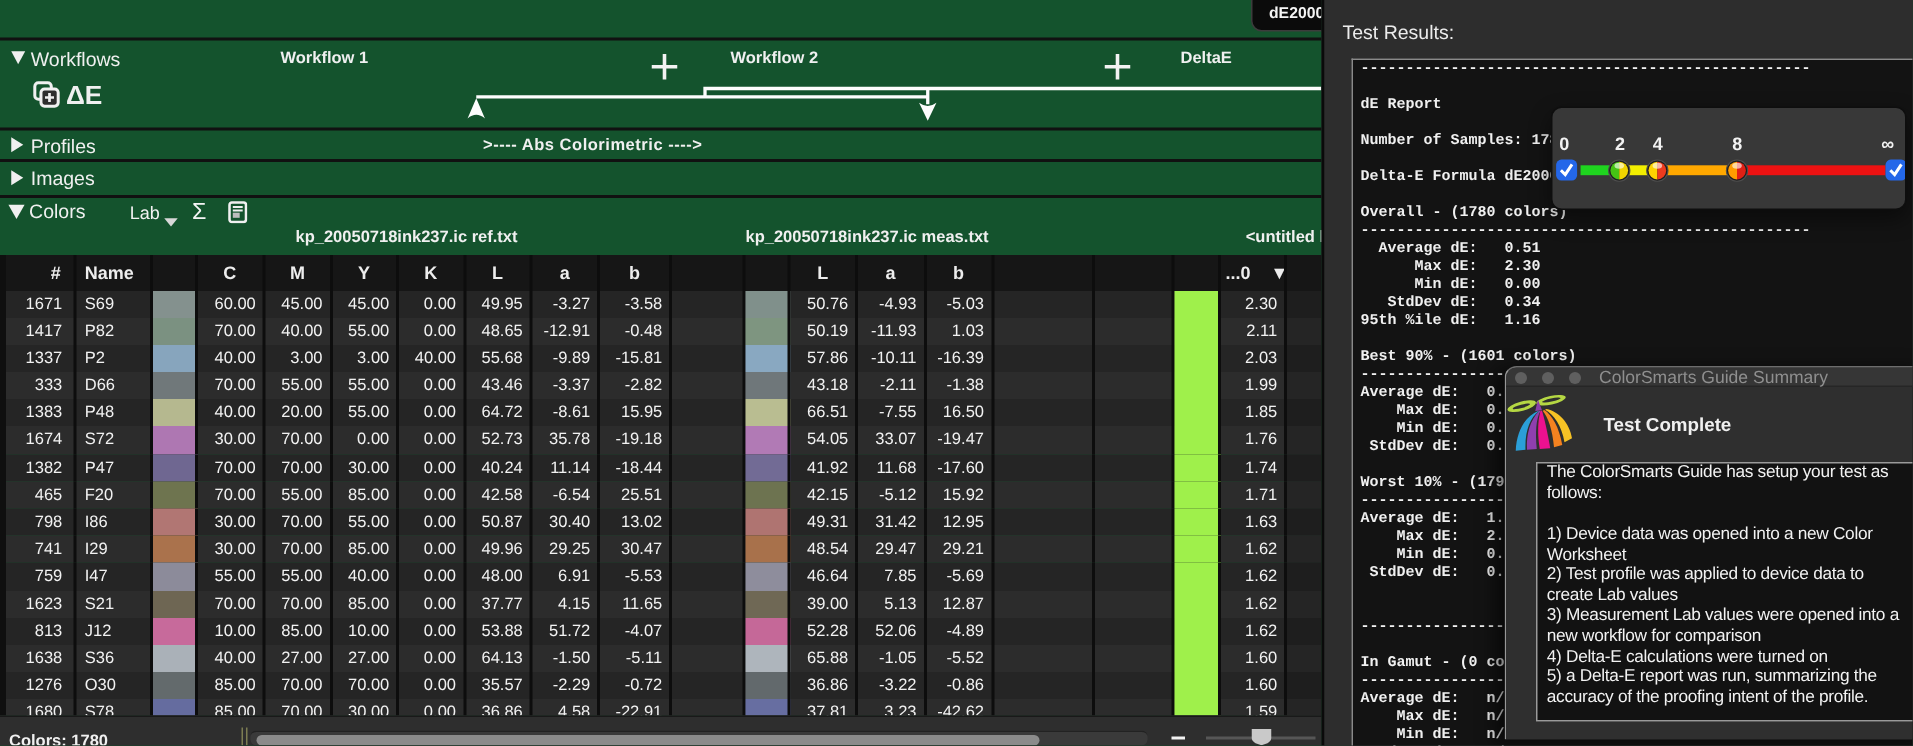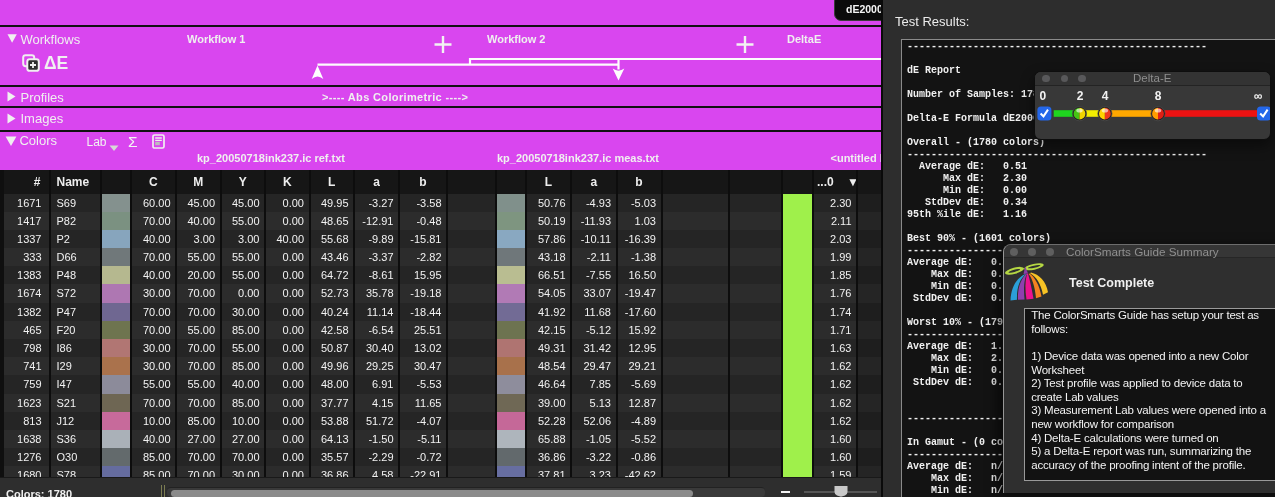--- a/index.html
+++ b/index.html
@@ -1,18 +1,18 @@
 <!DOCTYPE html>
 <html><head><meta charset="utf-8">
 <style>
 *{margin:0;padding:0;box-sizing:border-box}
 html,body{width:1275px;height:497px;overflow:hidden;background:#2d2d2d;
  font-family:"Liberation Sans",sans-serif;position:relative}
 .abs{position:absolute}
-#app{position:absolute;left:0;top:0;width:881px;height:497px;background:#d946ef;overflow:hidden}
+#app{position:absolute;left:0;top:0;width:881px;height:497px;background:#14532d;overflow:hidden}
 .divider{position:absolute;left:0;width:881px;height:2px;background:#111111}
 .hdrtxt{font-weight:normal;font-size:13px;color:#f0f0f0}
 .wftxt{font-weight:bold;font-size:11px;color:#f0f0f0}
 #de2000{position:absolute;left:834px;top:-6px;width:58px;height:27px;background:#0b0b0b;
  border:1.5px solid #3c3c3c;border-radius:7px;color:#f5f5f5;font-weight:bold;font-size:10.5px;
  text-align:left;padding-left:11px;line-height:28px}
 
 #tbl{position:absolute;left:0;top:169.5px;width:881px}
 .tr{display:flex;height:18.2px;align-items:flex-start;font-size:11px;color:#f2f2f2}
 .tr:nth-child(odd){background:#252525}
@@ -559,26 +559,20 @@
 
 In Gamut - (0 colors)
 --------------------------------------------------
 Average dE:   n/a
     Max dE:   n/a
     Min dE:   n/a
  StdDev dE:   n/a</pre>
   </div>
 
 <div id="dew">
-  <div class="tbar">
-    <span class="circ" style="left:7.2px;top:3.2px;width:7.8px;height:7.8px"></span>
-    <span class="circ" style="left:25.5px;top:3.2px;width:7.8px;height:7.8px"></span>
-    <span class="circ" style="left:43.4px;top:3.2px;width:7.8px;height:7.8px"></span>
-    <span class="wtitle" style="color:#8e8e8e">Delta-E</span>
-  </div>
   <svg class="abs" style="left:0;top:14px" width="236.5" height="55" viewBox="0 0 236.5 55">
     <g font-family="Liberation Sans,sans-serif" font-size="12" font-weight="bold" fill="#f2f2f2" text-anchor="middle">
       <text x="7.8" y="14">0</text>
         <text x="45" y="14">2</text>
         <text x="70.2" y="14">4</text>
       <text x="123.1" y="14">8</text>
         <text x="223.4" y="14">∞</text>
     </g>
     <rect x="18.7" y="24.2" width="26" height="6.6" fill="#1fd41f"></rect>
     <rect x="44" y="24.2" width="26" height="6.6" fill="#f2ee00"></rect>

